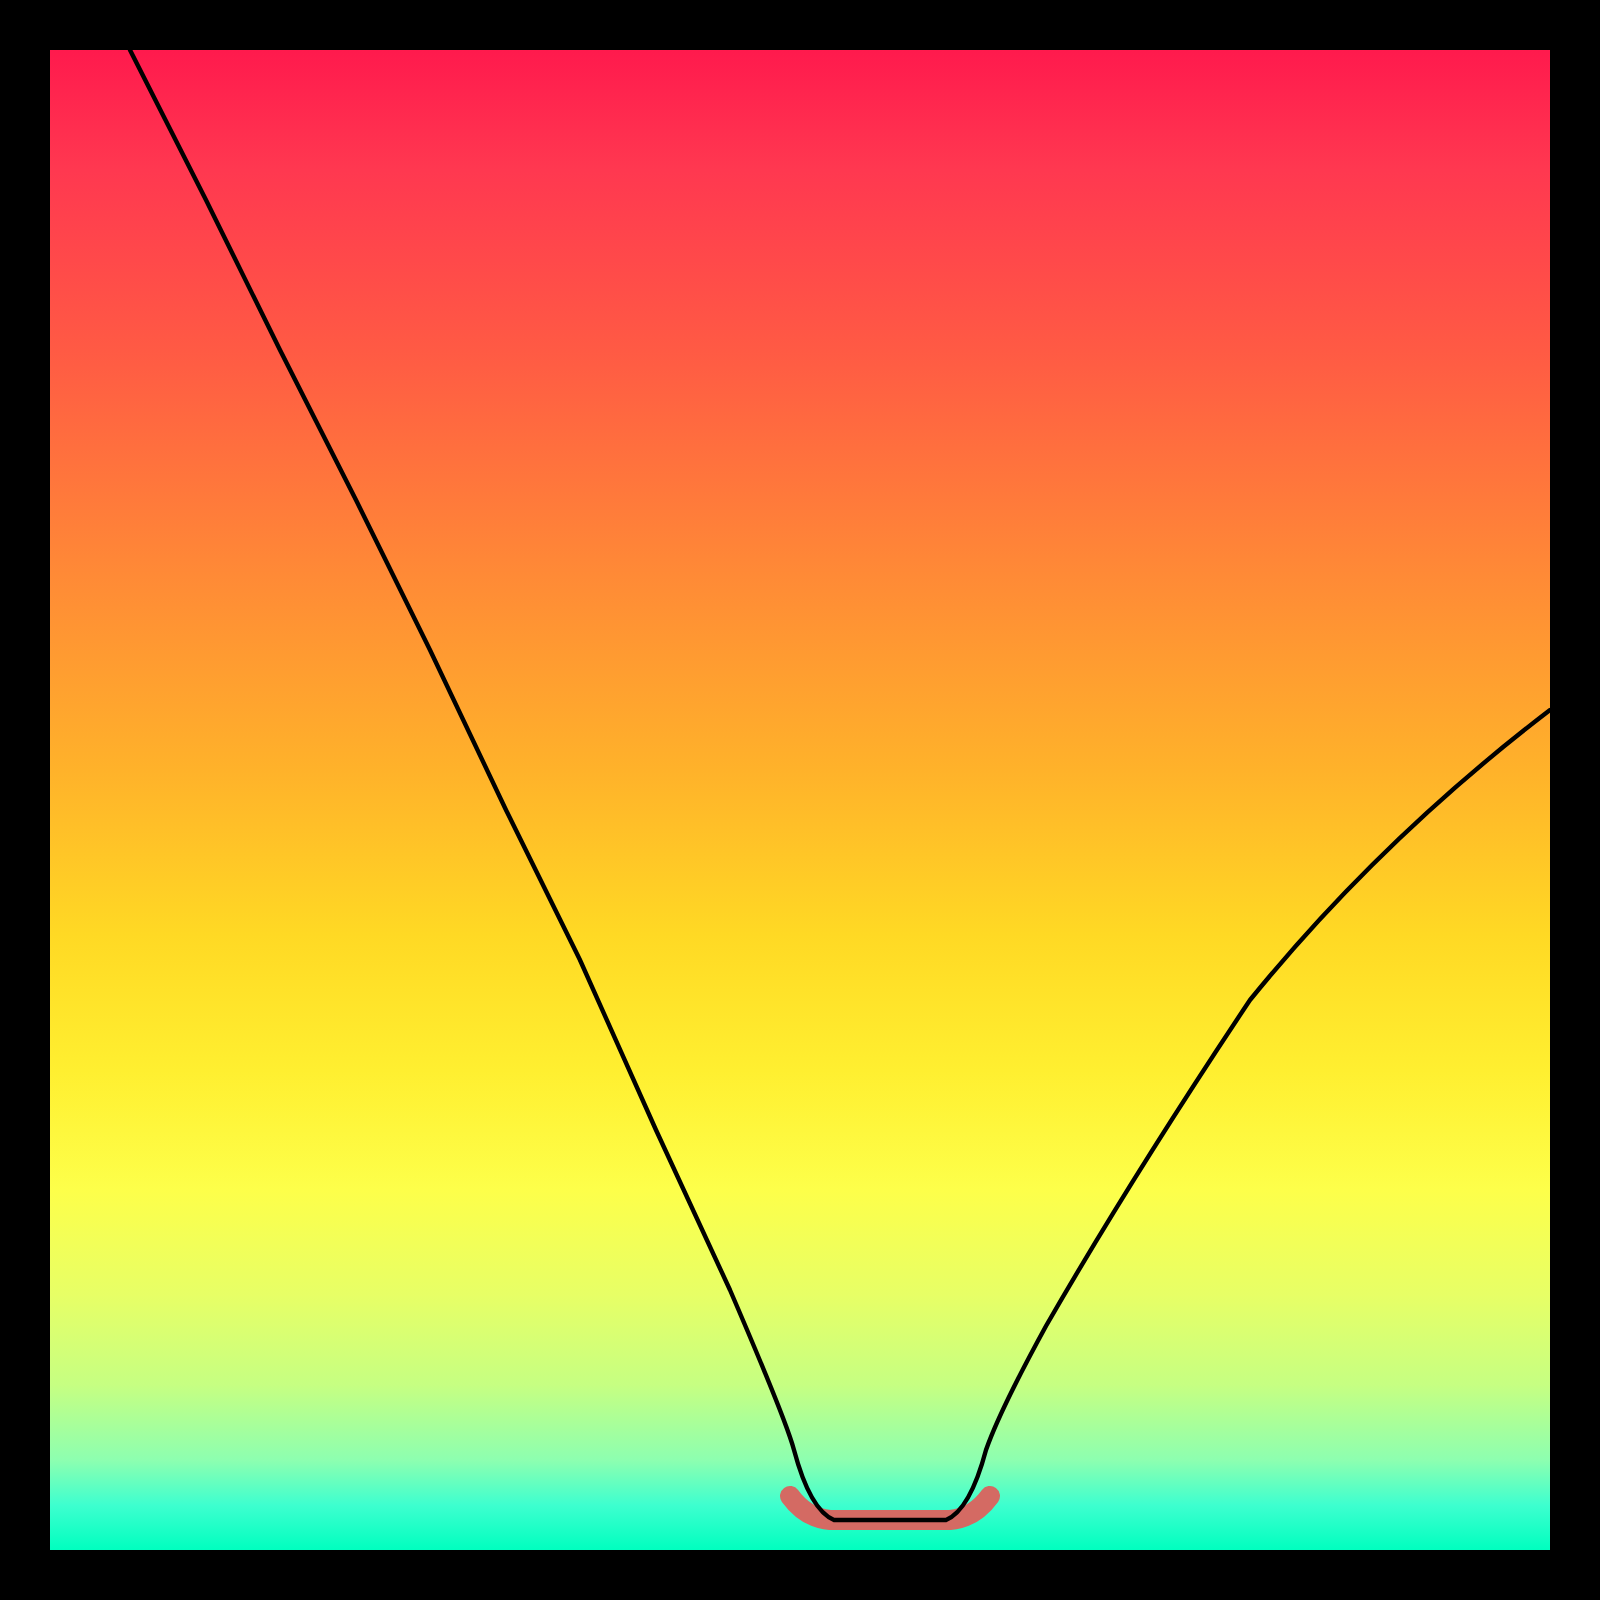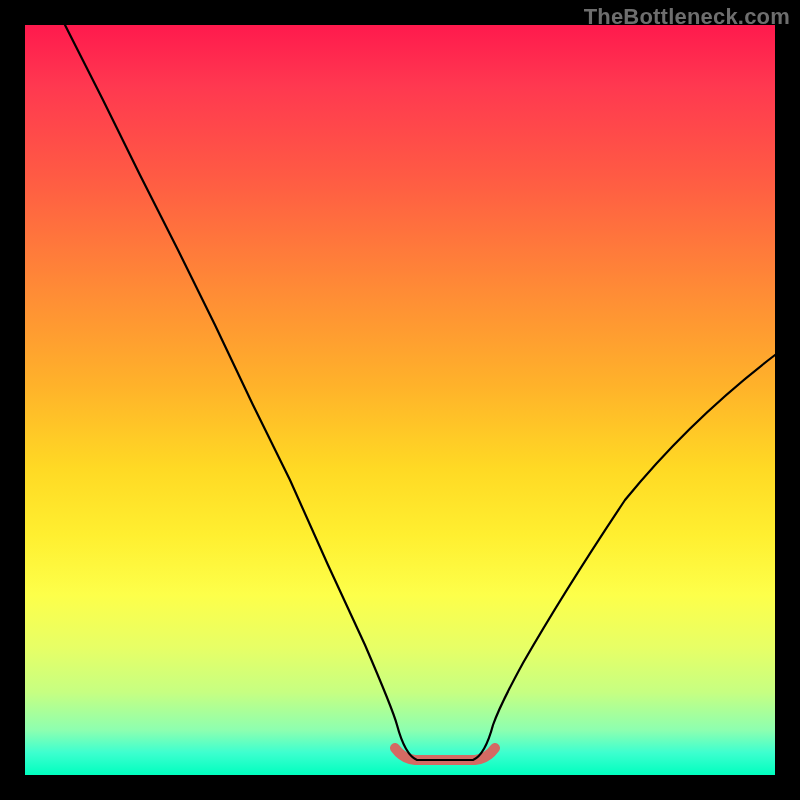--- a/index.html
+++ b/index.html
@@ -88,14 +88,13 @@
                Q 368,685 372,700
                Q 380,730 392,735
                L 448,735
                Q 460,730 468,700
                Q 475,680 498,638
                Q 540,565 600,475
                Q 665,395 750,330"></path>
     </svg>
 
   </div>
-  <div class="watermark">TheBottleneck.com</div>
 </div>
 
 </body></html>

